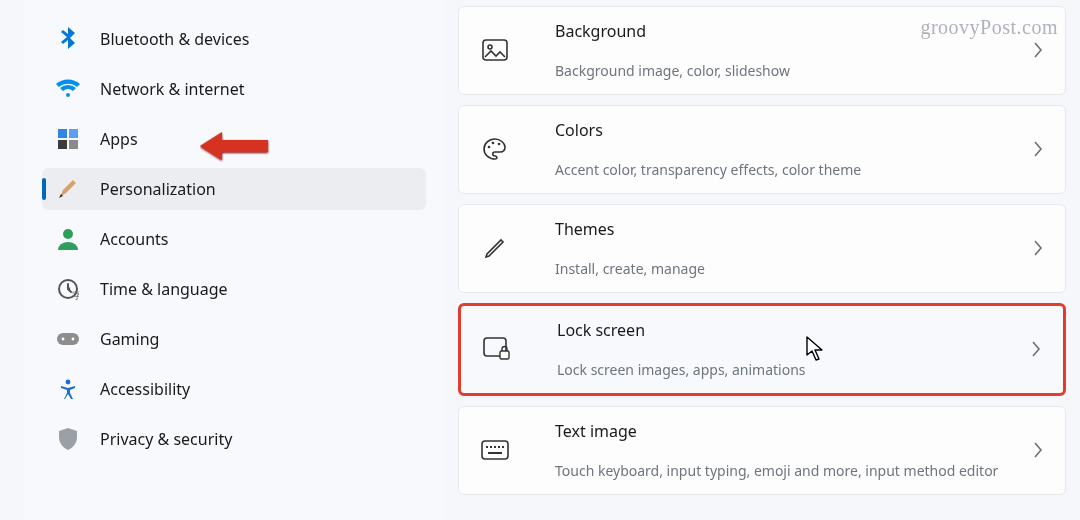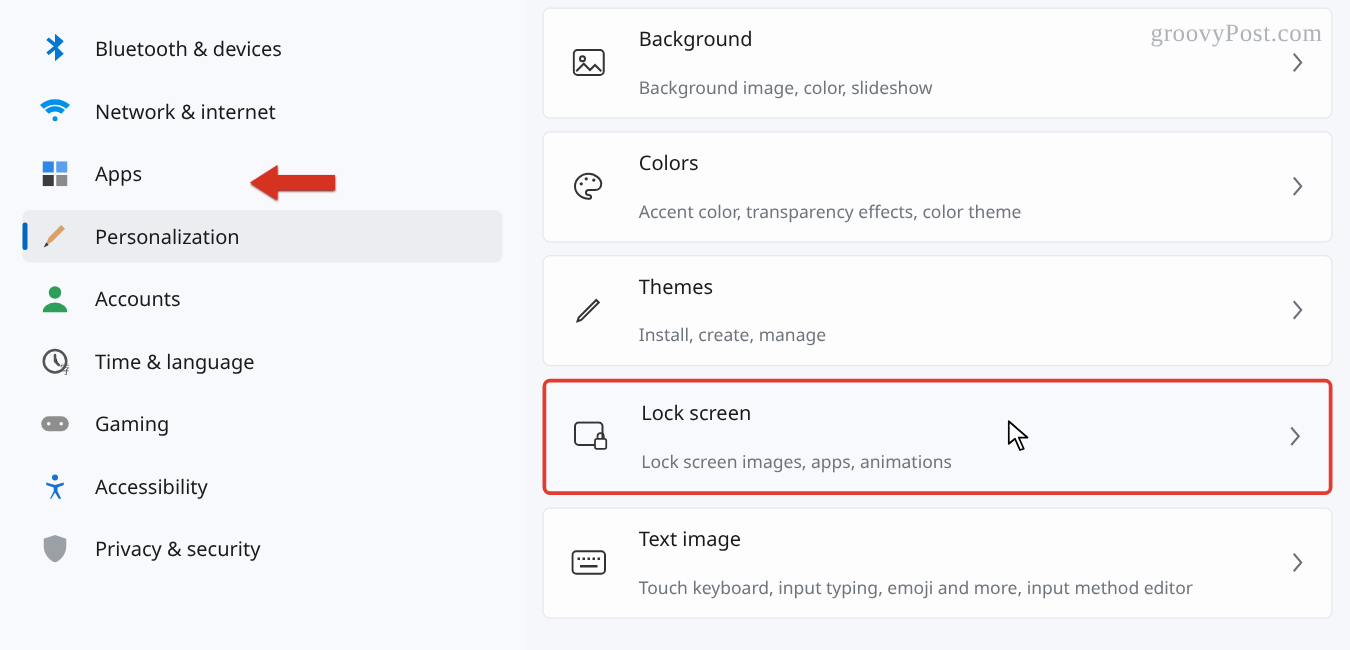--- a/index.html
+++ b/index.html
@@ -4,21 +4,21 @@
 <style>
   * { box-sizing: border-box; margin: 0; padding: 0; }
   body {
     font-family: "Segoe UI", system-ui, sans-serif;
     background: #f5f7fb;
     width: 1080px;
     height: 520px;
     overflow: hidden;
     position: relative;
   }
-  .layout { display: flex; height: 100%; }
+  .layout { display: flex; height: 100%; padding-left: 24px; }
   .sidebar {
     width: 420px;
     padding: 10px 0;
     background: #f7f9fc;
   }
   .sidebar-item {
     display: flex;
     align-items: center;
     height: 42px;
     margin: 8px 18px 8px 18px;
@@ -59,20 +59,21 @@
   .card {
     background: #fdfdfe;
     border: 1px solid #e6e8ec;
     border-radius: 6px;
     padding: 14px 22px;
     margin-bottom: 10px;
     display: flex;
     align-items: center;
     cursor: pointer;
     min-height: 72px;
+    gap: 20px;
   }
   .card.highlight {
     border: 3px solid #e33b2e;
     background: #f7f9fc;
     align-items: center;
   }
   .card .card-icon {
     width: 28px;
     height: 28px;
     margin-right: 26px;

